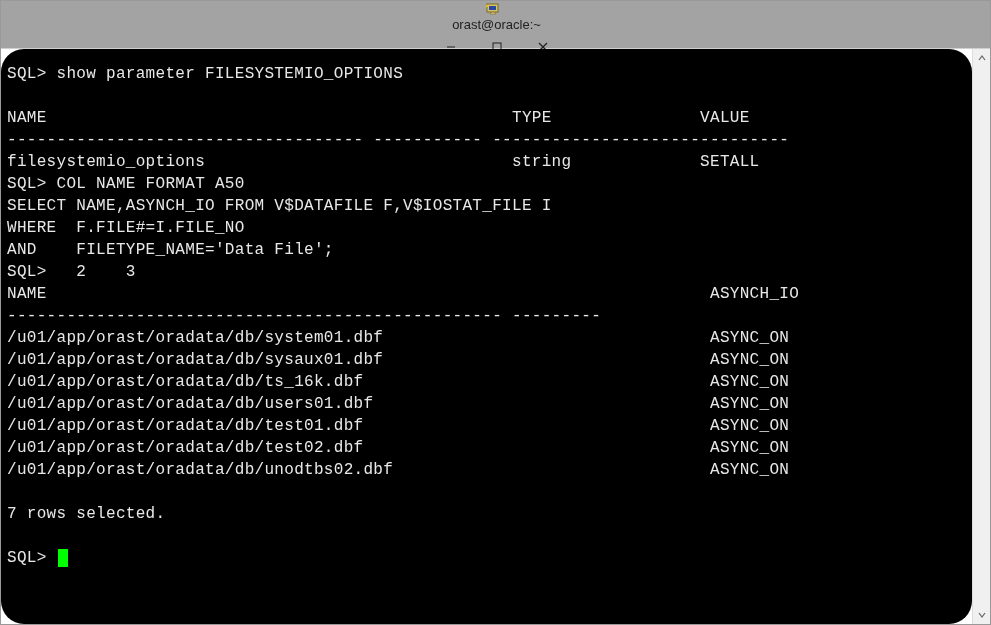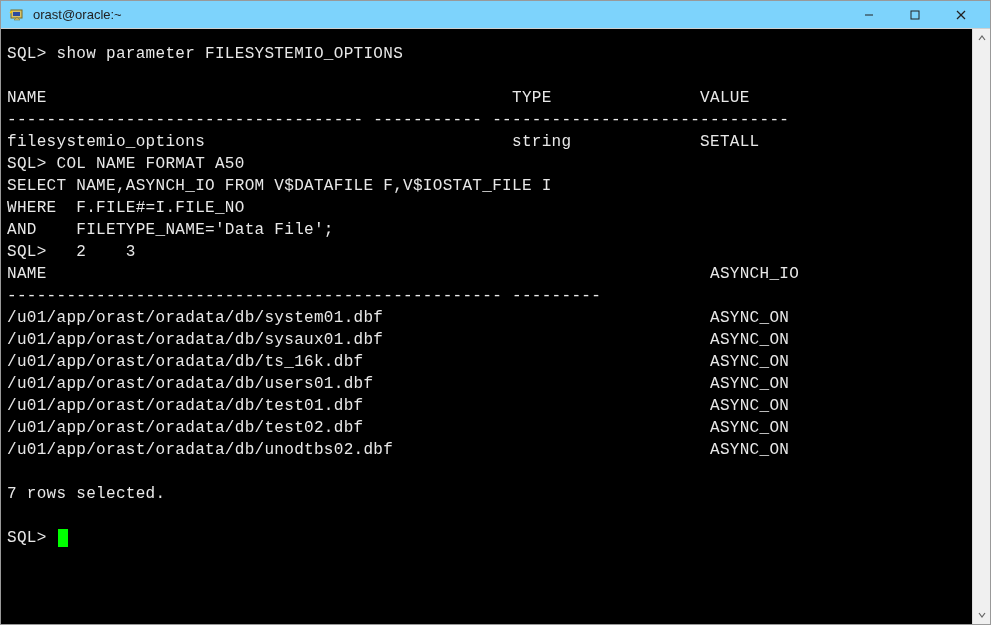--- a/index.html
+++ b/index.html
@@ -17,26 +17,27 @@
     }
     .window {
       width: 991px;
       height: 625px;
       background: #ffffff;
       border: 1px solid #999;
       display: flex;
       flex-direction: column;
     }
     .titlebar {
-      height: 28px;
-      background: #7dd3fc;
+      height: 48px;
+      background: #a3a3a3;
       display: flex;
       align-items: center;
       padding: 0 6px 0 8px;
       border-bottom: 1px solid #d0d0d0;
+      flex-direction: column;
     }
     .titlebar-icon {
       width: 16px;
       height: 16px;
       margin-right: 8px;
       flex-shrink: 0;
     }
     .titlebar-title {
       flex: 1;
       font-size: 13px;
@@ -65,20 +66,21 @@
       flex: 1;
       background: #000000;
       color: #e8e8e8;
       font-family: "Courier New", Consolas, monospace;
       font-size: 16px;
       line-height: 22px;
       padding: 14px 6px 6px 6px;
       white-space: pre;
       overflow: hidden;
       letter-spacing: 0.3px;
+      border-radius: 23px;
     }
     .scrollbar {
       width: 18px;
       background: #f0f0f0;
       display: flex;
       flex-direction: column;
       align-items: center;
       border-left: 1px solid #ddd;
     }
     .sb-arrow {

